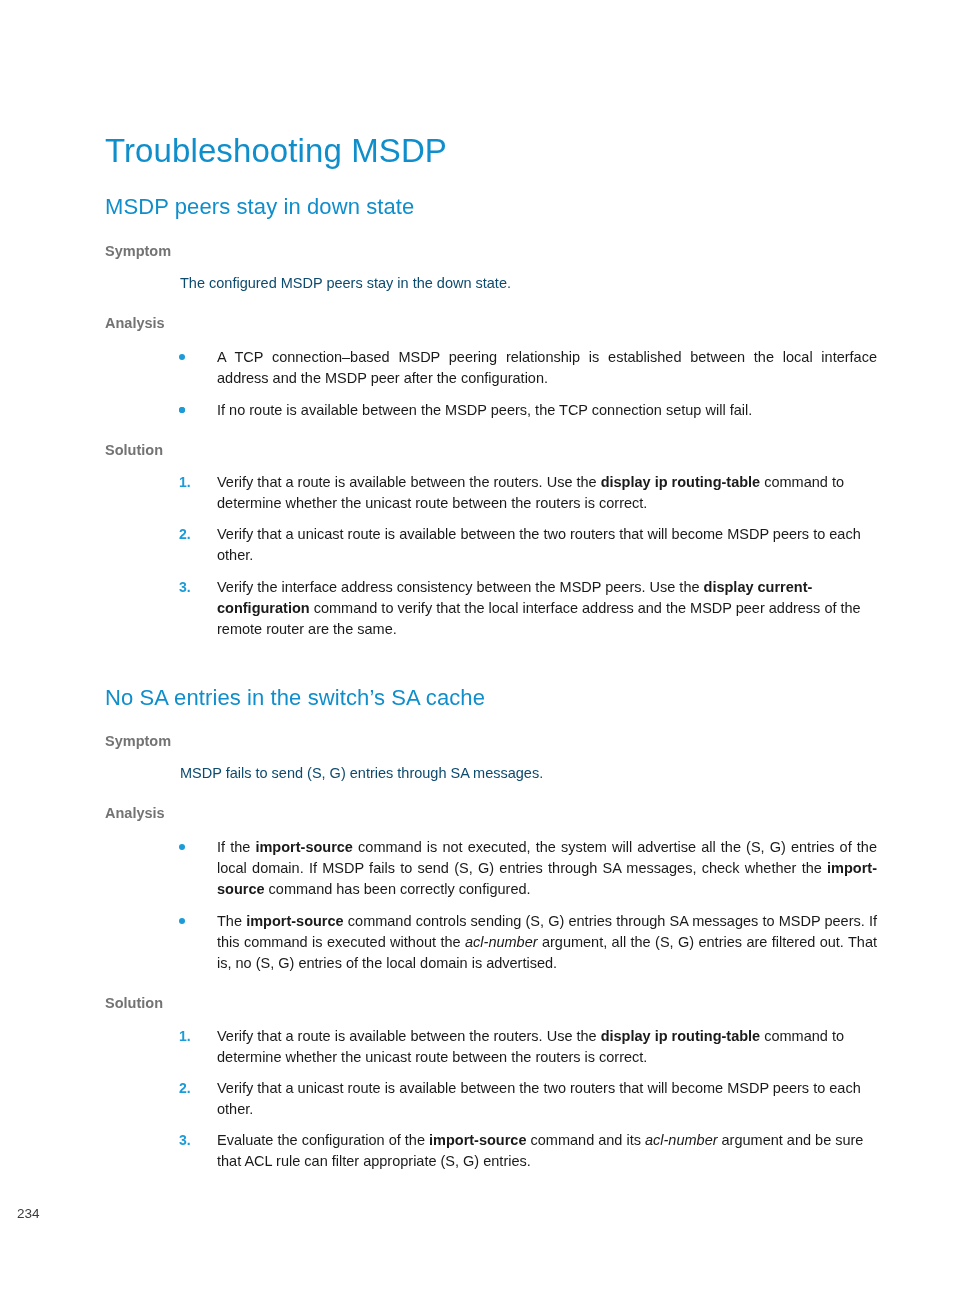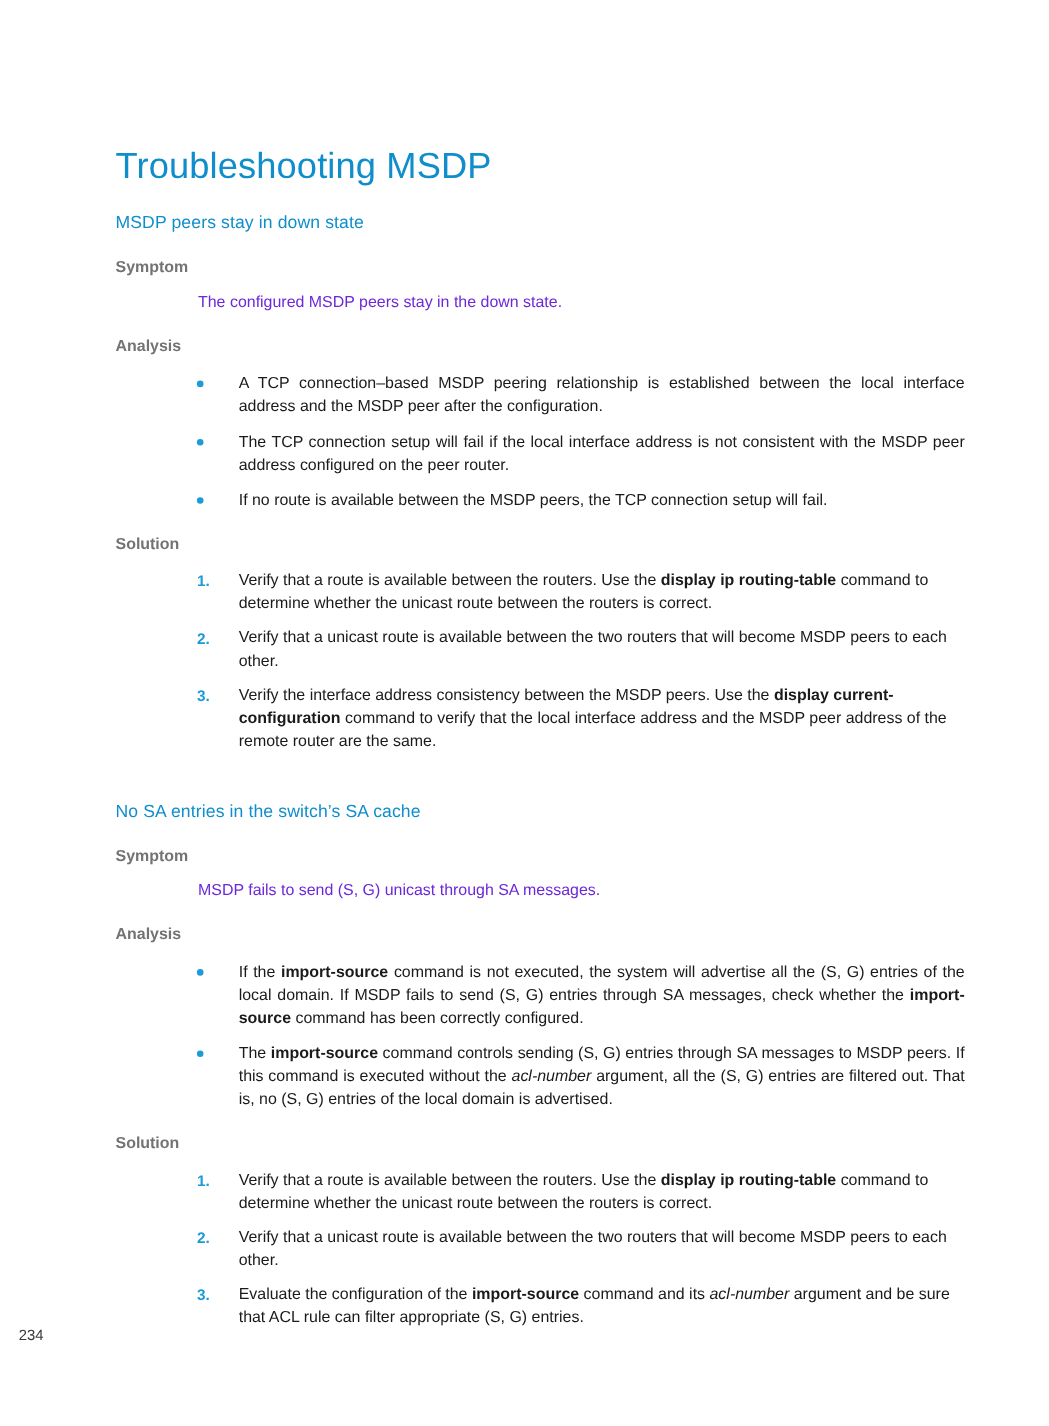--- a/index.html
+++ b/index.html
@@ -37,21 +37,21 @@
     font-size: 33px;
     font-weight: 400;
     color: #0f8ecb;
     margin: 0 0 0 0;
     padding: 0;
     line-height: 1.25;
     letter-spacing: 0.1px;
   }
 
   h2.doc-h2 {
-    font-size: 16px;
+    font-size: 22px;
     font-weight: 400;
     color: #0f8ecb;
     margin: 22px 0 0 0;
     padding: 0;
     line-height: 1.3;
     letter-spacing: 0.1px;
   }
 
   h2.doc-h2.second {
     margin-top: 44px;
@@ -64,21 +64,21 @@
     margin: 20px 0 0 0;
     padding: 0;
     line-height: 1.3;
   }
 
   p.body-para {
     font-size: 14.5px;
     line-height: 1.45;
     margin: 12px 0 0 75px;
     padding: 0;
-    color: #6d28d9;
+    color: #0c4a6e;
     text-align: left;
   }
 
   ul.bullets {
     list-style: none;
     margin: 14px 0 0 0;
     padding: 0;
   }
 
   ul.bullets > li {
@@ -161,21 +161,20 @@
     <p class="body-para txt">The configured MSDP peers stay in the down state.</p>
 
     <h3 class="doc-h3">Analysis</h3>
     <ul class="bullets">
       <li>
         <span class="bullet-dot"></span>
         <span class="txt">A TCP connection–based MSDP peering relationship is established between the local interface address and the MSDP peer after the configuration.</span>
       </li>
       <li>
         <span class="bullet-dot"></span>
-        <span class="txt">The TCP connection setup will fail if the local interface address is not consistent with the MSDP peer address configured on the peer router.</span>
       </li>
       <li>
         <span class="bullet-dot"></span>
         <span class="txt">If no route is available between the MSDP peers, the TCP connection setup will fail.</span>
       </li>
     </ul>
 
     <h3 class="doc-h3">Solution</h3>
     <ol class="steps">
       <li>
@@ -188,21 +187,21 @@
       </li>
       <li>
         <span class="step-num">3.</span>
         <span class="txt">Verify the interface address consistency between the MSDP peers. Use the <b>display current-configuration</b> command to verify that the local interface address and the MSDP peer address of the remote router are the same.</span>
       </li>
     </ol>
 
     <h2 class="doc-h2 second">No SA entries in the switch’s SA cache</h2>
 
     <h3 class="doc-h3">Symptom</h3>
-    <p class="body-para txt">MSDP fails to send (S, G) unicast through SA messages.</p>
+    <p class="body-para txt">MSDP fails to send (S, G) entries through SA messages.</p>
 
     <h3 class="doc-h3">Analysis</h3>
     <ul class="bullets">
       <li>
         <span class="bullet-dot"></span>
         <span class="txt">If the <b>import-source</b> command is not executed, the system will advertise all the (S, G) entries of the local domain. If MSDP fails to send (S, G) entries through SA messages, check whether the <b>import-source</b> command has been correctly configured.</span>
       </li>
       <li>
         <span class="bullet-dot"></span>
         <span class="txt">The <b>import-source</b> command controls sending (S, G) entries through SA messages to MSDP peers. If this command is executed without the <i>acl-number</i> argument, all the (S, G) entries are filtered out. That is, no (S, G) entries of the local domain is advertised.</span>

